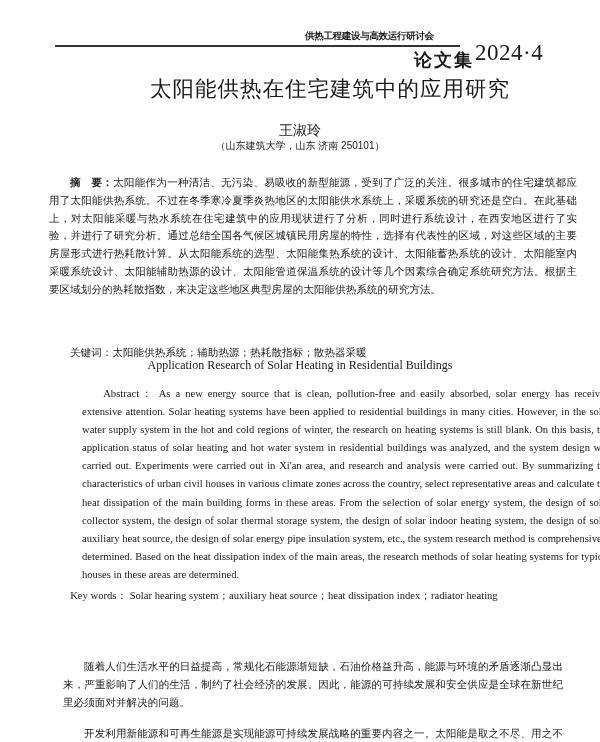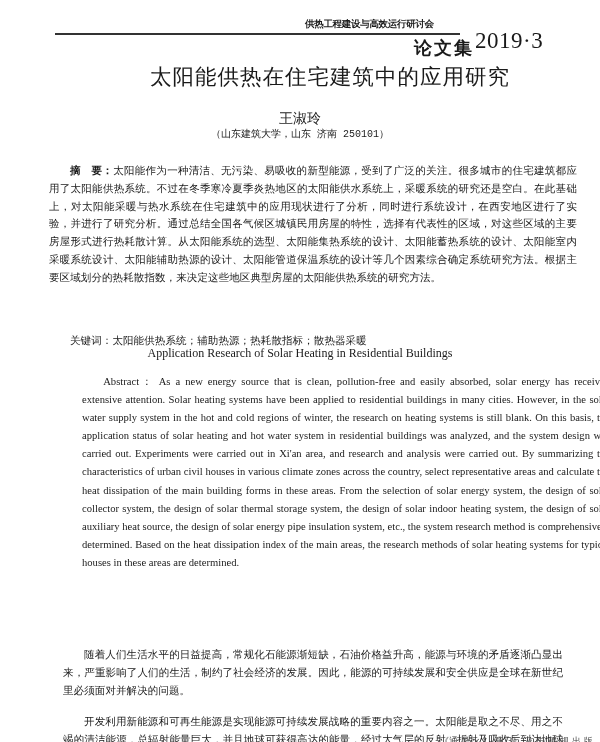--- a/index.html
+++ b/index.html
@@ -1,24 +1,24 @@
 <!DOCTYPE html>
 <html><head>
 <meta charset="utf-8">
 <style>
   html, body { margin: 0; padding: 0; background: #ffffff; }
   body { width: 600px; height: 742px; overflow: hidden; position: relative; color: #1a1a1a; }
-  .page { position: absolute; left: 0; top: 0; width: 600px; height: 594px; }
+  .page { position: absolute; left: 0; top: 12px; width: 600px; height: 594px; }
   .running-head { position: absolute; left: 305px; top: 18px; width: 160px; font-family: "DejaVu Serif", serif; font-size: 9.5px; font-weight: bold; white-space: nowrap; letter-spacing: -0.3px; }
   .head-rule { position: absolute; left: 55px; top: 33px; width: 405px; height: 1.5px; background: #333; }
   .collection { position: absolute; left: 414px; top: 36px; font-family: Liberation Mono, monospace; font-size: 18px; font-weight: bold; letter-spacing: 2px; }
   .year { position: absolute; left: 475px; top: 28px; font-family: "Liberation Serif", serif; font-size: 23px; letter-spacing: 0.5px; }
   .title-zh { position: absolute; left: 0; width: 600px; top: 62px; text-align: center; font-family: "DejaVu Sans", sans-serif; font-size: 21.5px; letter-spacing: 1px; padding-left: 30px; }
   .author { position: absolute; left: 0; width: 600px; top: 110px; text-align: center; font-family: "DejaVu Serif", serif; font-size: 14px; }
-  .affil { position: absolute; left: 0; width: 600px; top: 127px; text-align: center; font-family: Liberation Mono, monospace; font-size: 10px; }
+  .affil { position: absolute; left: 0; width: 600px; top: 127px; text-align: center; font-family: Liberation Sans, sans-serif; font-size: 10px; }
   .zh-block { position: absolute; left: 49px; width: 528px; font-family: "DejaVu Sans", sans-serif; font-size: 10.5px; line-height: 17.8px; text-align: justify; letter-spacing: 0.1px; }
   .abs-zh { top: 162px; }
   .indent { text-indent: 2em; }
   .kw-zh { top: 304px; margin-top: 28px; }
   .title-en { position: absolute; left: 0; width: 600px; top: 346px; text-align: center; font-family: Liberation Serif, serif; font-size: 12px; }
   .en-block { position: absolute; left: 49px; width: 528px; font-family: "Liberation Serif", serif; font-size: 10.6px; line-height: 18.1px; text-align: justify; }
   .abs-en { top: 373px; margin-left: 33px; }
   .kw-en { top: 575px; }
   .body-zh { top: 632px; }
   .footer-line { position: absolute; left: 440px; top: 735px; font-family: "DejaVu Sans", sans-serif; font-size: 9px; color: #444; white-space: nowrap; }
@@ -26,40 +26,43 @@
   p { margin: 14px; }
 </style>
 </head>
 <body>
 
 <div class="page">
 
   <div class="running-head">供热工程建设与高效运行研讨会</div>
   <div class="head-rule"></div>
   <div class="collection">论文集</div>
-  <div class="year">2019·3</div>
+  <div class="year">2024·4</div>
 
   <div class="title-zh">太阳能供热在住宅建筑中的应用研究</div>
   <div class="author">王淑玲</div>
   <div class="affil">（山东建筑大学，山东 济南 250101）</div>
 
   <div class="zh-block abs-zh indent">
     <span class="label">摘　要：</span><span>太阳能作为一种清洁、无污染、易吸收的新型能源，受到了广泛的关注。很多城市的住宅建筑都应用了太阳能供热系统。不过在冬季寒冷夏季炎热地区的太阳能供水系统上，采暖系统的研究还是空白。在此基础上，对太阳能采暖与热水系统在住宅建筑中的应用现状进行了分析，同时进行系统设计，在西安地区进行了实验，并进行了研究分析。通过总结全国各气候区城镇民用房屋的特性，选择有代表性的区域，对这些区域的主要房屋形式进行热耗散计算。从太阳能系统的选型、太阳能集热系统的设计、太阳能蓄热系统的设计、太阳能室内采暖系统设计、太阳能辅助热源的设计、太阳能管道保温系统的设计等几个因素综合确定系统研究方法。根据主要区域划分的热耗散指数，来决定这些地区典型房屋的太阳能供热系统的研究方法。</span>
   </div>
 
   <div class="zh-block kw-zh indent">
     <span>关键词：</span><span>太阳能供热系统；辅助热源；热耗散指标；散热器采暖</span>
   </div>
 
   <div class="title-en">Application Research of Solar Heating in Residential Buildings</div>
 
   <div class="en-block abs-en indent">
     <span>Abstract：</span> <span>As a new energy source that is clean, pollution-free and easily absorbed, solar energy has received extensive attention. Solar heating systems have been applied to residential buildings in many cities. However, in the solar water supply system in the hot and cold regions of winter, the research on heating systems is still blank. On this basis, the application status of solar heating and hot water system in residential buildings was analyzed, and the system design was carried out. Experiments were carried out in Xi'an area, and research and analysis were carried out. By summarizing the characteristics of urban civil houses in various climate zones across the country, select representative areas and calculate the heat dissipation of the main building forms in these areas. From the selection of solar energy system, the design of solar collector system, the design of solar thermal storage system, the design of solar indoor heating system, the design of solar auxiliary heat source, the design of solar energy pipe insulation system, etc., the system research method is comprehensively determined. Based on the heat dissipation index of the main areas, the research methods of solar heating systems for typical houses in these areas are determined.</span>
   </div>
 
+  <div class="en-block kw-en indent">
+    <span>Key words：</span> <span>Solar hearing system；auxiliary heat source；heat dissipation index；radiator heating</span>
+  </div>
 
   <div class="zh-block body-zh">
     <p class="indent">随着人们生活水平的日益提高，常规化石能源渐短缺，石油价格益升高，能源与环境的矛盾逐渐凸显出来，严重影响了人们的生活，制约了社会经济的发展。因此，能源的可持续发展和安全供应是全球在新世纪里必须面对并解决的问题。</p>
     <p class="indent">开发利用新能源和可再生能源是实现能源可持续发展战略的重要内容之一。太阳能是取之不尽、用之不竭的清洁能源，总辐射能量巨大，并且地球可获得高达的能量，经过大气层的反射、折射及吸收后到达地球表面的辐射能也有将近这些能量有到达江、河、湖、海的，有到达陆地表面的，而到达陆地表面的这一项能量就相当全世界一年内消耗总能量的倍左右。据天文学家测算，太阳的寿命（即稳定时期）</p>
   </div>
 
   <div class="footer-line">《通 暑 × 氵 章 3》 及 电 暖 规 出 版　|　645</div>
 </div>
 
 </body></html>

